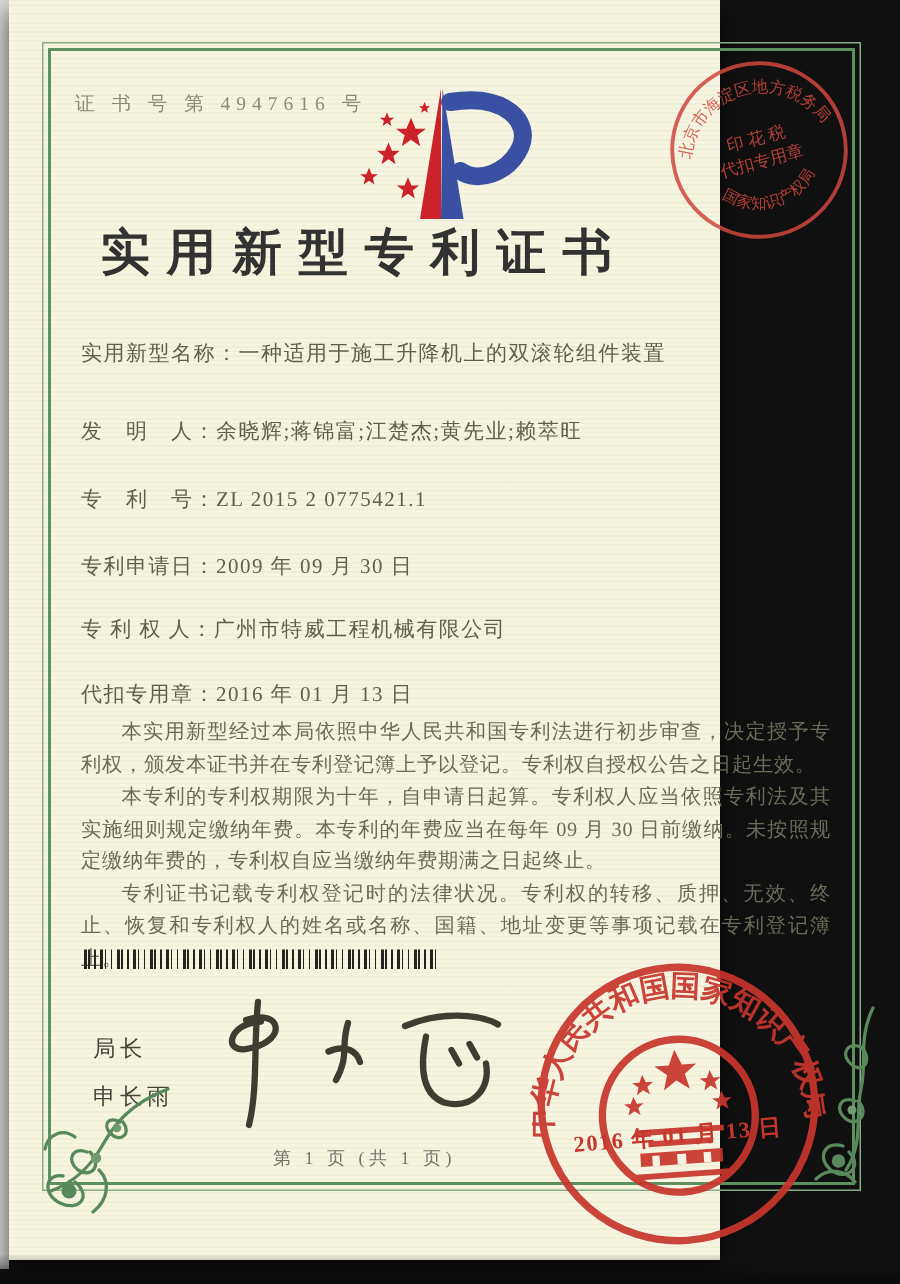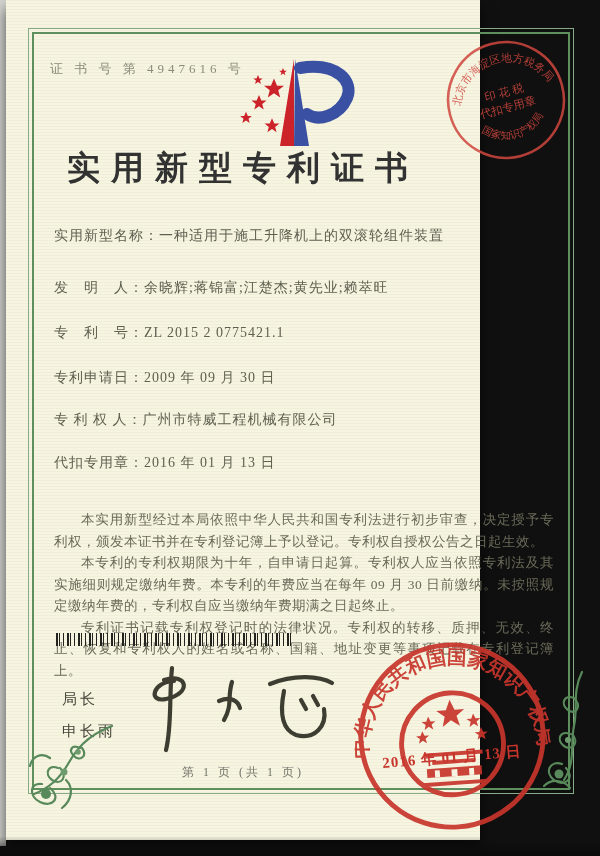--- a/index.html
+++ b/index.html
@@ -23,21 +23,21 @@
   .tax-stamp{position:absolute;left:438px;top:38px;width:124px;height:124px;transform:rotate(-15deg);opacity:.85;}
   .title{
     position:absolute;left:0;top:146px;width:100%;text-align:center;
     font-size:33px;font-weight:bold;letter-spacing:11px;color:#323232;
   }
   .row{position:absolute;left:48px;width:480px;font-size:14px;color:#5f5f50;letter-spacing:1px;white-space:nowrap;}
   .row .lab{display:inline-block;}
   .r0{top:227px}.r1{top:279px}.r2{top:324px}.r3{top:369px}.r4{top:411px}.r5{top:454px}
   .body-text{
     position:absolute;left:48px;top:477px;width:500px;
-    font-size:13.5px;line-height:21.5px;color:#6a6a59;text-align:justify;letter-spacing:.5px;margin-top:32px;
+    font-size:13.5px;line-height:21.5px;color:#6a6a59;text-align:justify;letter-spacing:.5px;
   }
   .body-text p{margin:0;text-indent:2em;}
   .barcode{
     position:absolute;left:50px;top:633px;width:236px;height:13px;
     background:repeating-linear-gradient(90deg,#23231f 0 2px,rgba(0,0,0,0) 2px 3px,#23231f 3px 4px,rgba(0,0,0,0) 4px 7px,#23231f 7px 8px,rgba(0,0,0,0) 8px 11px);
   }
   .director-title{position:absolute;left:56px;top:690px;font-size:15px;letter-spacing:3px;color:#45453a;font-family:"Liberation Sans","DejaVu Sans",sans-serif;}
   .director-name{position:absolute;left:56px;top:722px;font-size:15px;letter-spacing:3px;color:#45453a;font-family:"Liberation Sans","DejaVu Sans",sans-serif;text-align:right;}
   .sig{position:absolute;left:128px;top:660px;width:215px;height:98px;}
   .office-seal{position:absolute;left:348px;top:638px;width:196px;height:196px;transform:rotate(-4deg);opacity:.92;}

